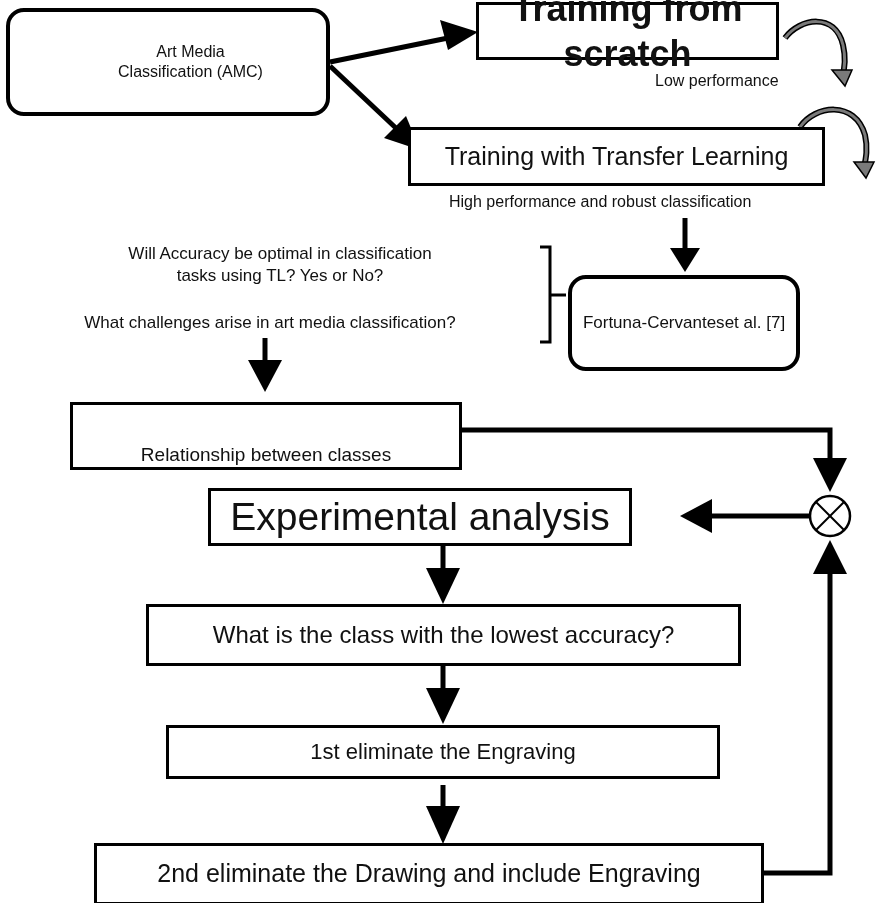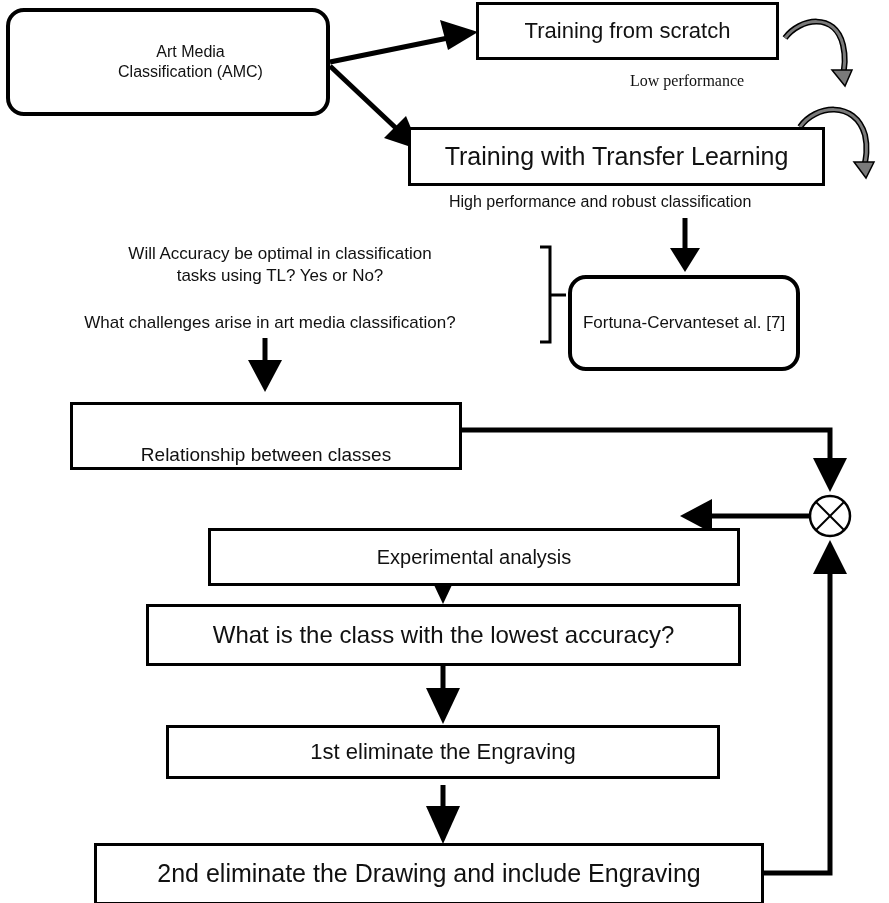--- a/index.html
+++ b/index.html
@@ -91,25 +91,25 @@
     <polyline points="760,873 830,873 830,572" fill="none" stroke="#000" stroke-width="5"></polyline>
     <polygon points="813,574 847,574 830,540" fill="#000"></polygon>
   </g>
 </svg>
 
 <div class="box rounded" style="left:6px; top:8px; width:324px; height:108px; font-size:16px; flex-direction:column;padding-left:45px;">
   <span>Art Media</span>
   <span>Classification (AMC)</span>
 </div>
 
-<div class="box" style="left:476px; top:2px; width:303px; height:58px; font-size:22px;">
+<div class="box" style="left:476px; top:2px; width:303px; height:58px; font-size:36px;font-weight:bold;">
   <span>Training from scratch</span>
 </div>
 
-<div class="label" style="left:630px; top:71px; font-size:16px;font-family:Liberation Serif, serif;">Low performance</div>
+<div class="label" style="left:655px; top:71px; font-size:16px;">Low performance</div>
 
 <div class="box" style="left:408px; top:127px; width:417px; height:59px; font-size:25px;">
   <span>Training with Transfer Learning</span>
 </div>
 
 <div class="label" style="left:449px; top:192px; font-size:16px;">High performance and robust classification</div>
 
 <div class="label" style="left:40px; top:243px; width:480px; font-size:17px;">
   <div>Will Accuracy be optimal in classification</div>
   <div>tasks using TL? Yes or No?</div>
@@ -120,21 +120,21 @@
 <div class="box rounded" style="left:568px; top:275px; width:232px; height:96px; font-size:17px; flex-direction:row; line-height:1.35;">
   <span>Fortuna-</span>
   <span>Cervantes</span>
   <span>et al. [7]</span>
 </div>
 
 <div class="box" style="left:70px; top:402px; width:392px; height:68px; font-size:19px;align-items:flex-end;">
   <span>Relationship between classes</span>
 </div>
 
-<div class="box" style="left:208px; top:488px; width:532px; height:58px; font-size:20px;margin-top:40px;">
+<div class="box" style="left:208px; top:488px; width:424px; height:58px; font-size:39px;">
   <span>Experimental analysis</span>
 </div>
 
 <div class="box" style="left:146px; top:604px; width:595px; height:62px; font-size:24px;text-align:center;">
   <span>What is the class with the lowest accuracy?</span>
 </div>
 
 <div class="box" style="left:166px; top:725px; width:554px; height:54px; font-size:22px;align-items:center;">
   <span>1st eliminate the Engraving</span>
 </div>

